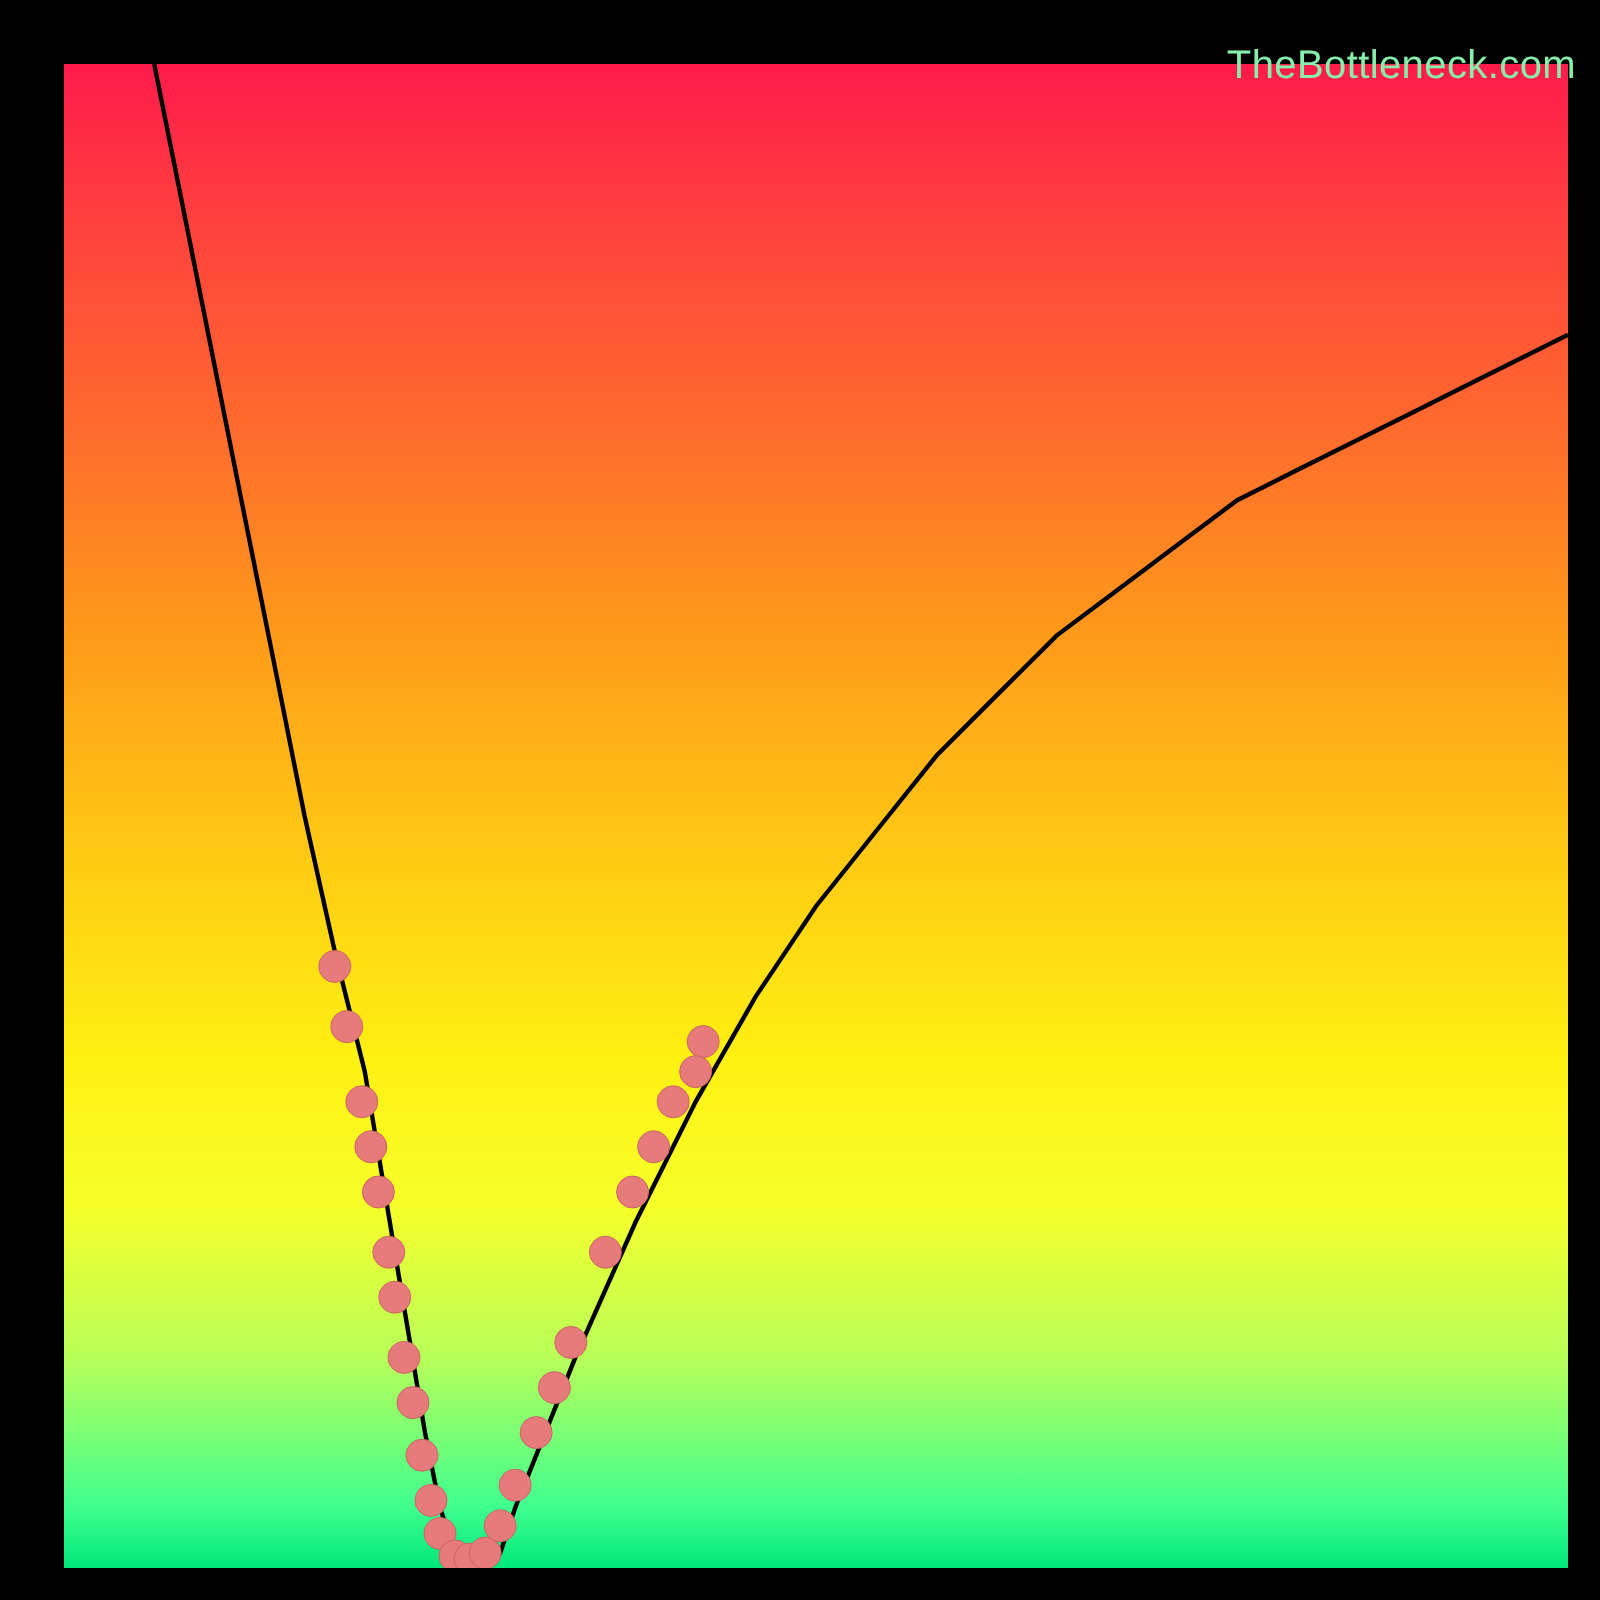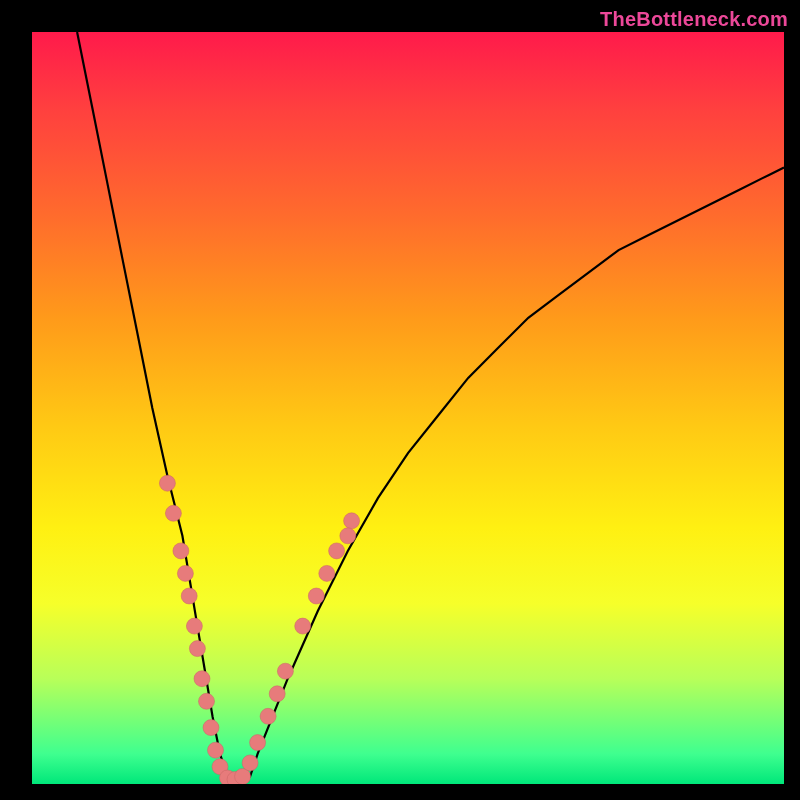--- a/index.html
+++ b/index.html
@@ -36,25 +36,25 @@
       #00e77a 100%);
   }
   svg.curve {
     position: absolute;
     left: 0; top: 0;
     width: 752px; height: 752px;
     pointer-events: none;
   }
   .watermark {
     position: absolute;
-    top: 8px;
+    top: 22px;
     right: 12px;
-    color: #ec4899;
+    color: #86efac;
     font-size: 20px;
-    font-weight: 700;
+    font-weight: 400;
     letter-spacing: 0.2px;
     user-select: none;
   }
 </style>
 </head>
 <body>
 
 <div class="frame">
   <div class="plot">
     <svg class="curve" viewBox="0 0 752 752">

